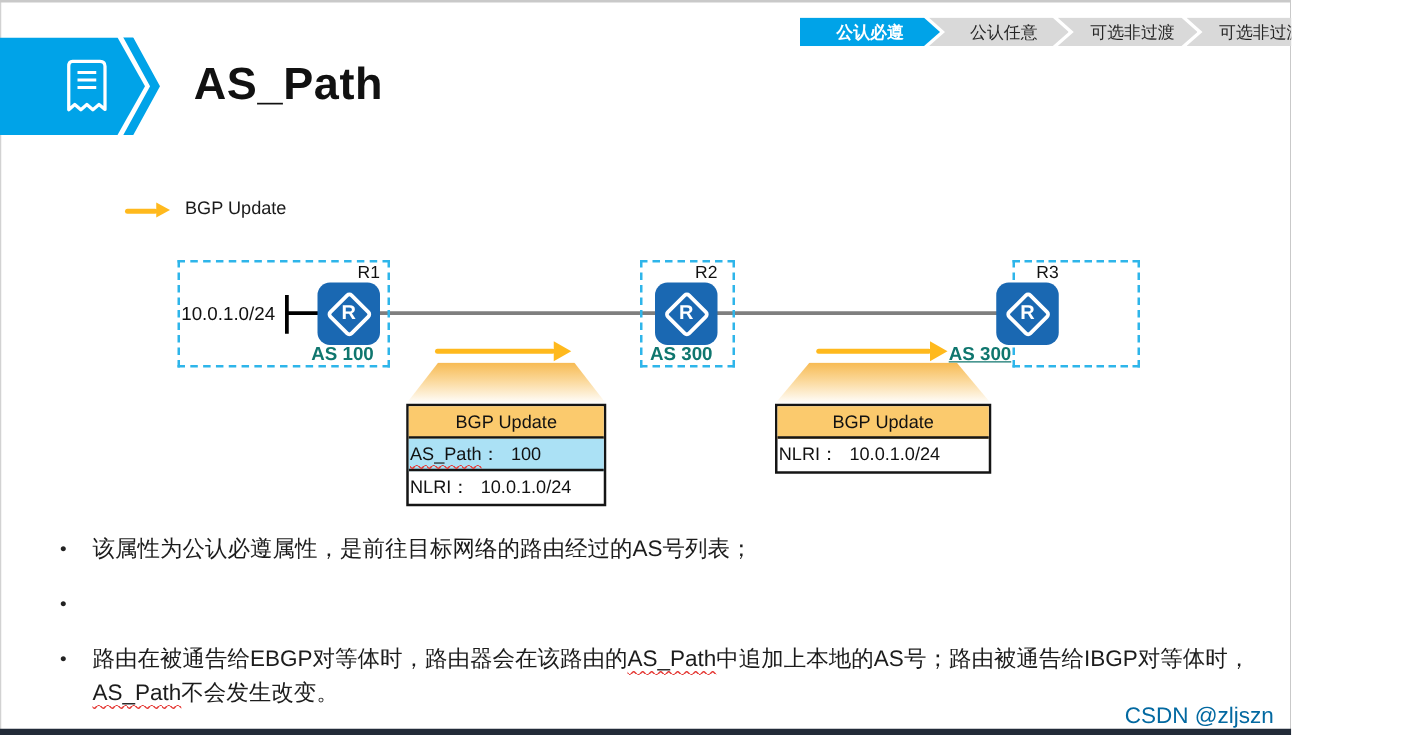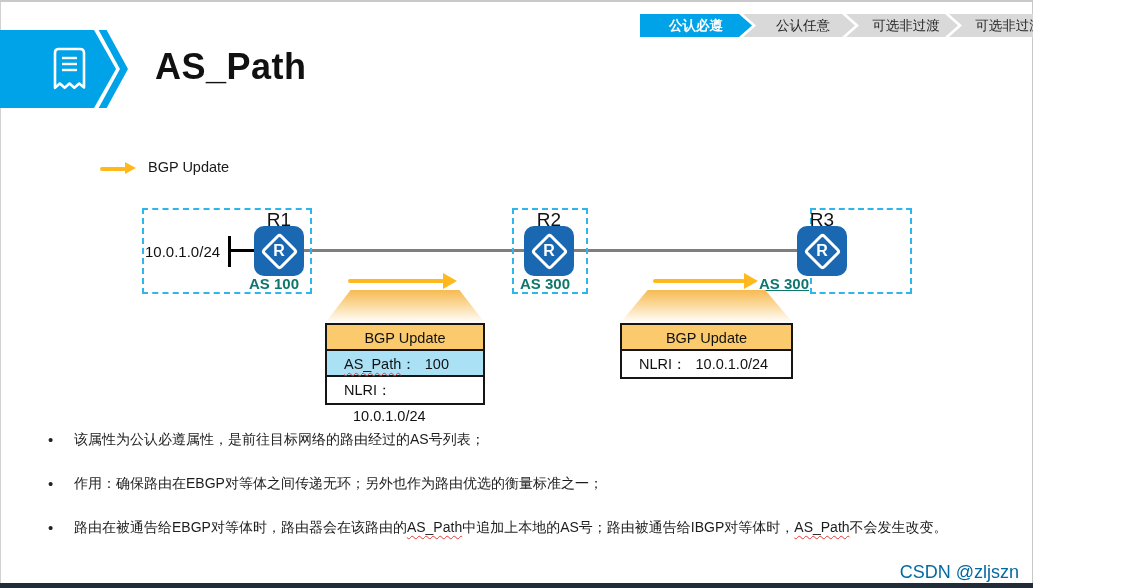--- a/index.html
+++ b/index.html
@@ -45,21 +45,21 @@
   .yarrow.big { height:4px; } .yarrow.big::after { top:-6px; }
   .yarrow.sm { height:3.5px; } .yarrow.sm::after { top:-5px; border-left-width:11px; border-top-width:6.5px; border-bottom-width:6.5px; right:-10px; }
 
   
   .conn-line { position:absolute; left:300px; top:249px; width:500px; height:3px; background:#7f7f7f; }
   .stub-v { position:absolute; left:228px; top:236px; width:3px; height:31px; background:#000; }
   .stub-h { position:absolute; left:230px; top:249px; width:26px; height:3px; background:#000; }
   .prefix { position:absolute; left:145px; top:243px; font-size:15px; color:#111; }
 
   .as-box { position:absolute; height:86px; top:208px; border:2px dashed #2eb5ea; }
-  .router-name { position:absolute; top:209px; width:50px; text-align:center; font-size:19px; color:#111; }
+  .router-name { position:absolute; top:209px; width:50px; text-align:right; font-size:14px; color:#111; }
   .as-label { position:absolute; top:275px; width:60px; text-align:center; font-size:15px; font-weight:bold; color:#0f766e; }
 
   .router { position:absolute; top:226px; width:50px; height:50px; background:#1a68b2; border-radius:10px; }
   .router .diamond {
     position:absolute; left:11.5px; top:11.5px; width:27px; height:27px;
     border:3px solid #ffffff; border-radius:4px; transform:rotate(45deg);
   }
   .router .rletter {
     position:absolute; left:0; top:0; width:100%; height:100%;
     display:flex; align-items:center; justify-content:center;
@@ -69,34 +69,34 @@
   
   .beam {
     position:absolute; height:33px;
     background:linear-gradient(180deg, #f7ba52 0%, #fbd99c 45%, rgba(255,255,255,0) 100%);
     clip-path:polygon(16% 0, 84% 0, 100% 100%, 0 100%);
   }
 
   
   .btable { position:absolute; border:2px solid #151515; background:#fff; font-size:14.5px; color:#111; }
   .btable .hdr { background:#fbca6d; text-align:center; height:26px; line-height:26px; border-bottom:2px solid #151515; }
-  .btable .row { height:26px; line-height:26px; padding:0 17px; }
+  .btable .row { height:26px; line-height:26px; padding:0 1px; }
   .btable .row.aspath { background:#abe1f5; border-bottom:2px solid #151515; }
   .btable .val { margin-left:9px; }
 
   .wavy {
     text-decoration-line:underline; text-decoration-style:wavy;
     text-decoration-color:#e53935; text-decoration-thickness:1px; text-underline-offset:3px;
   }
 
   
   .bullets { position:absolute; left:48px; top:426px; width:1016px; }
   .bullet { display:flex; margin-bottom:17px; }
   .bullet .marker { width:26px; font-size:15px; color:#222; line-height:27px; flex:none; }
-  .bullet .btext { font-size:14px; line-height:27px; color:#1c1c1c; }
+  .bullet .btext { font-size:18px; line-height:27px; color:#1c1c1c; }
 
   
   .watermark { position:absolute; right:14px; top:562px; font-size:18px; color:#0369a1; }
   .bottombar { position:absolute; left:0; bottom:0; width:100%; height:5px; background:#222b38; }
 </style>
 </head>
 <body>
 
 <div class="slide">
 
@@ -184,21 +184,20 @@
     </div>
   </div>
 
   <div class="bullets">
     <div class="bullet">
       <span class="marker">•</span>
       <p class="btext">该属性为公认必遵属性，是前往目标网络的路由经过的AS号列表；</p>
     </div>
     <div class="bullet">
       <span class="marker">•</span>
-      <p class="btext">作用：确保路由在EBGP对等体之间传递无环；另外也作为路由优选的衡量标准之一；</p>
     </div>
     <div class="bullet">
       <span class="marker">•</span>
       <p class="btext"><span>路由在被通告给EBGP对等体时，路由器会在该路由的</span><span class="wavy">AS_Path</span><span>中追加上本地的AS号；路由被通告给IBGP对等</span><span>体时，</span><span class="wavy">AS_Path</span><span>不会发生改变。</span></p>
     </div>
   </div>
 
   <div class="watermark">CSDN @zljszn</div>
   <div class="bottombar"></div>
 

